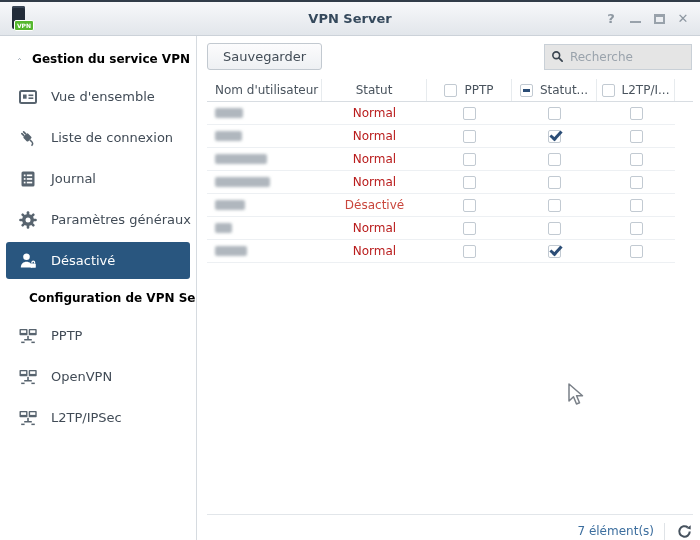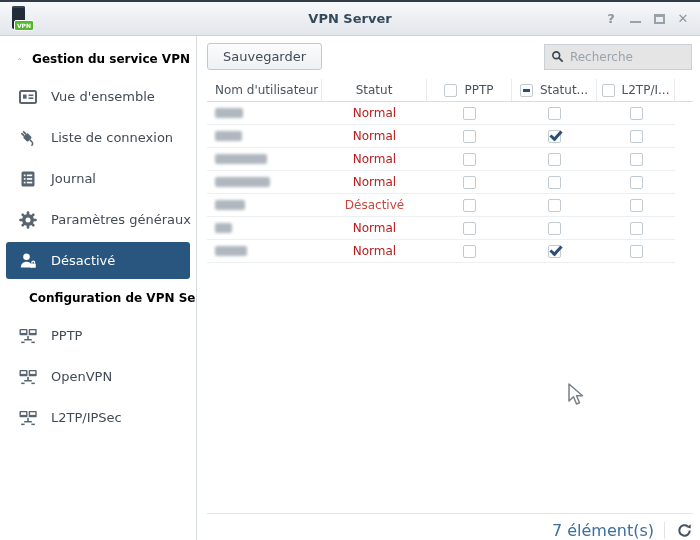--- a/index.html
+++ b/index.html
@@ -137,21 +137,21 @@
     content: ""; position: absolute; left: 2px; top: 4px;
     width: 7px; height: 3px; background: #2b4d76;
   }
 
   
   .footer {
     position: absolute; left: 10px; right: 7px; bottom: 6px;
     border-top: 1px solid #e2e6ea; padding-top: 7px;
     display: flex; justify-content: flex-end; align-items: center;
   }
-  .count-label { font-size: 16px; color: #3c6e9e; }
+  .count-label { font-size: 12px; color: #3c6e9e; }
   .footer-sep { width: 1px; height: 17px; background: #dfe3e7; margin: 0 10px; }
   .refresh-btn { width: 18px; height: 18px; display: flex; align-items: center; justify-content: center; cursor: default; }
 
   .cursor { position: absolute; left: 568px; top: 383px; z-index: 10; pointer-events: none; }
 </style>
 </head>
 <body>
 
 <div class="window">
 

